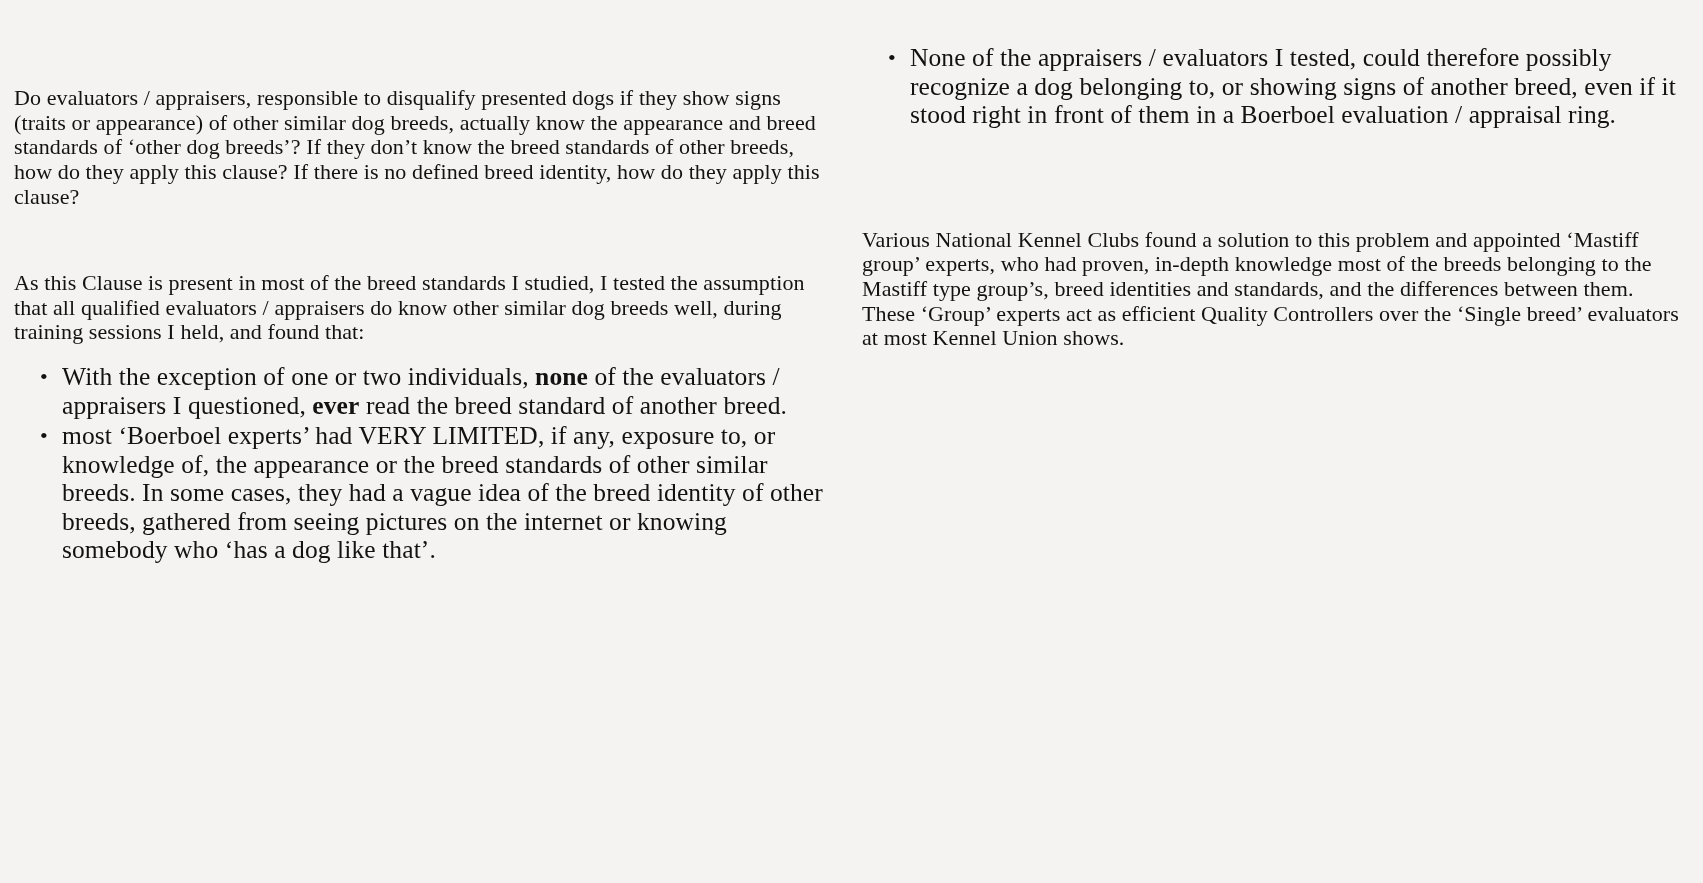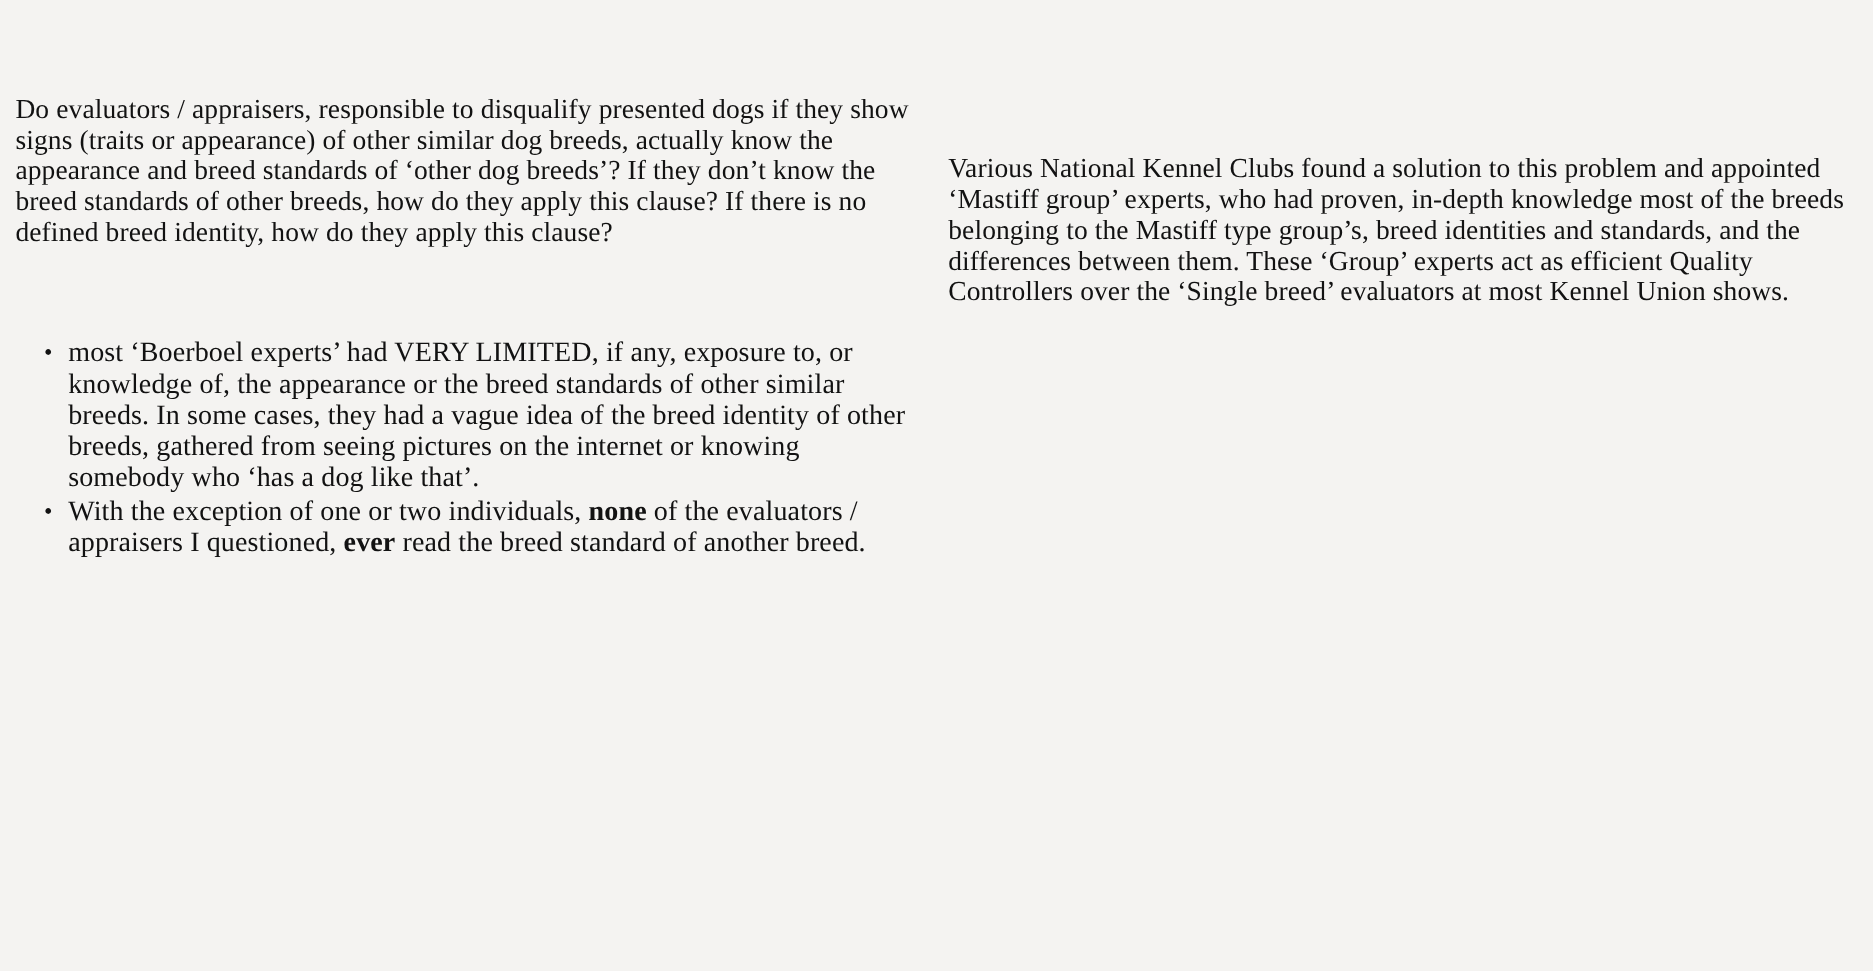--- a/index.html
+++ b/index.html
@@ -31,21 +31,21 @@
     height: 883px;
   }
   .col-right {
     left: 862px;
     top: 0;
     width: 820px;
     height: 883px;
   }
   p.para {
     margin: 0;
-    font-size: 25px;
+    font-size: 22px;
     line-height: 1.12;
     letter-spacing: 0.1px;
     font-family: Liberation Serif, serif;
   }
   .spacer-lg { height: 62px; }
   .spacer-sm { height: 18px; }
   .spacer-xl { height: 96px; }
   ul.bullets {
     margin: 0;
     padding-left: 48px;
@@ -75,31 +75,35 @@
 
 <div class="page">
 
   <div class="column col-left">
     <div class="lead-top-left"></div>
 
     <p class="para">Do evaluators / appraisers, responsible to disqualify presented dogs if they show signs (traits or appearance) of other similar dog breeds, actually know the appearance and breed standards of ‘other dog breeds’? If they don’t know the breed standards of other breeds, how do they apply this clause? If there is no defined breed identity, how do they apply this clause?</p>
 
     <div class="spacer-lg"></div>
 
+    <p class="para">As this Clause is present in most of the breed standards I studied, I tested the assumption that all qualified evaluators / appraisers do know other similar dog breeds well, during training sessions I held, and found that:</p>
 
     <div class="spacer-sm"></div>
 
     <ul class="bullets">
+      <li><span>With the exception of one or two individuals, </span><b>none</b><span> of the evaluators / appraisers I questioned, </span><b>ever</b><span> read the breed standard of another breed.</span></li>
       <li><span>most ‘Boerboel experts’ had VERY LIMITED, if any, exposure to, or knowledge of, the appearance or the breed standards of other similar breeds. In some cases, they had a vague idea of the breed identity of other breeds, gathered from seeing pictures on the internet or knowing somebody who ‘has a dog like that’.</span></li>
-      <li><span>With the exception of one or two individuals, </span><b>none</b><span> of the evaluators / appraisers I questioned, </span><b>ever</b><span> read the breed standard of another breed.</span></li>
     </ul>
   </div>
 
   <div class="column col-right">
     <div class="lead-top-right"></div>
 
+    <ul class="bullets">
+      <li><span>None of the appraisers / evaluators I tested, could therefore possibly recognize a dog belonging to, or showing signs of another breed, even if it stood right in front of them in a Boerboel evaluation / appraisal ring.</span></li>
+    </ul>
 
     <div class="spacer-xl"></div>
 
     <p class="para">Various National Kennel Clubs found a solution to this problem and appointed ‘Mastiff group’ experts, who had proven, in-depth knowledge most of the breeds belonging to the Mastiff type group’s, breed identities and standards, and the differences between them. These ‘Group’ experts act as efficient Quality Controllers over the ‘Single breed’ evaluators at most Kennel Union shows.</p>
   </div>
 
 </div>
 
 </body></html>

